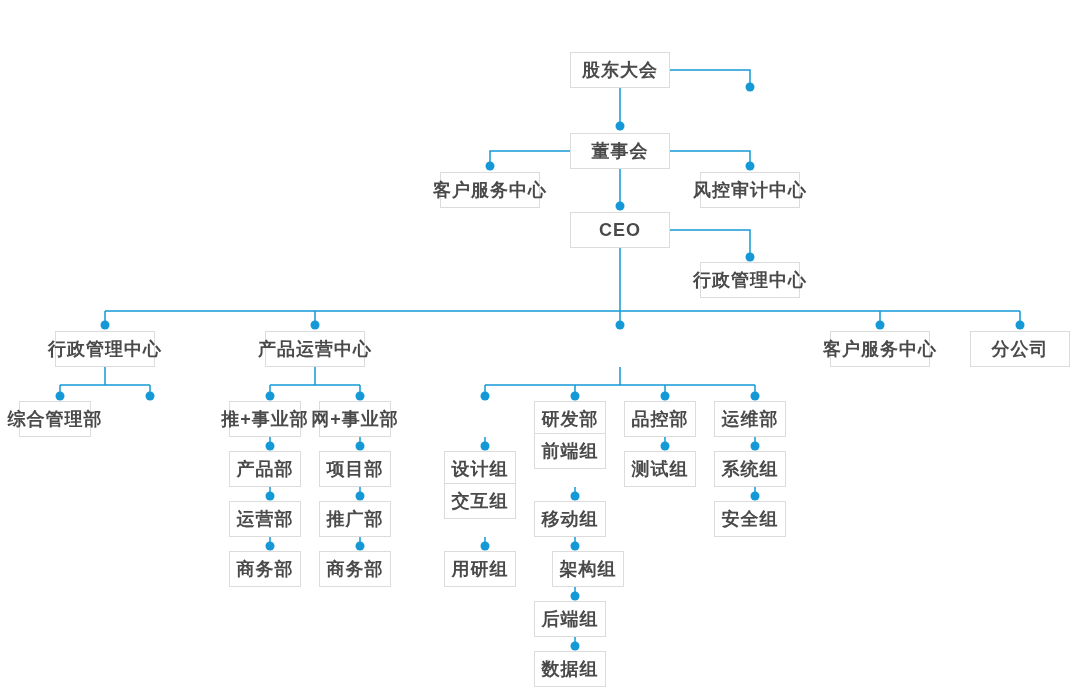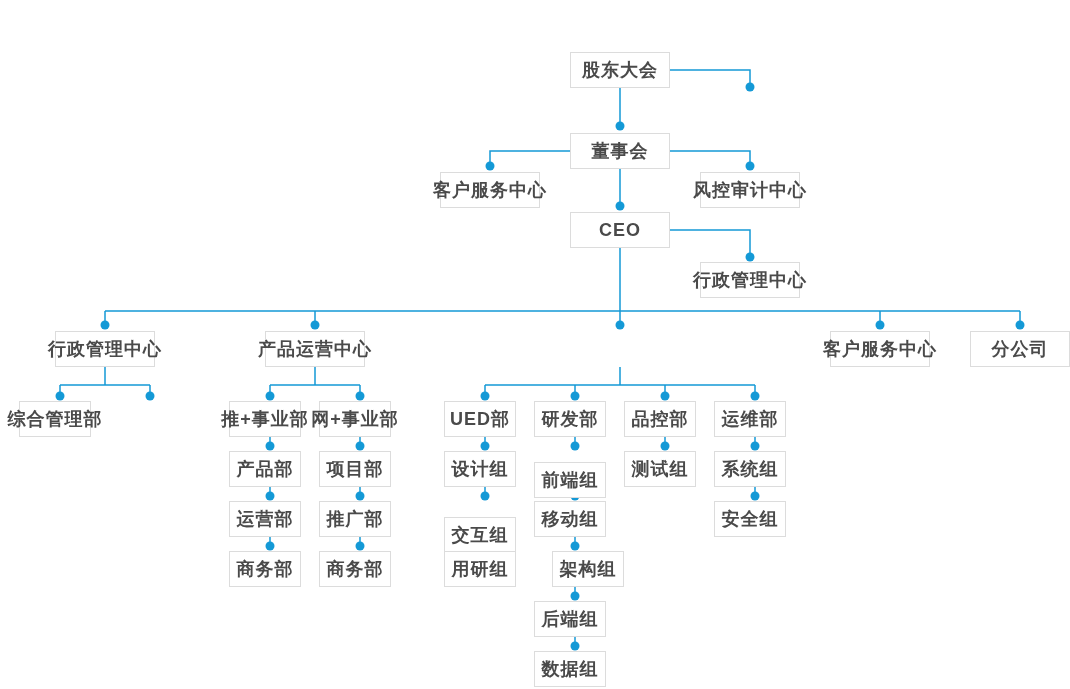--- a/index.html
+++ b/index.html
@@ -104,30 +104,29 @@
 
   <div class="node w82" style="left:229px;top:401px">推+事业部</div>
   <div class="node w82" style="left:319px;top:401px">网+事业部</div>
   <div class="node w82" style="left:319px;top:451px">项目部</div>
   <div class="node w82" style="left:229px;top:451px">产品部</div>
   <div class="node w82" style="left:229px;top:501px">运营部</div>
   <div class="node w82" style="left:319px;top:501px">推广部</div>
   <div class="node w82" style="left:229px;top:551px">商务部</div>
   <div class="node w82" style="left:319px;top:551px">商务部</div>
 
-  <div class="node w82" style="left:444px;top:401px">UED部</div>
   <div class="node w82" style="left:534px;top:401px">研发部</div>
   <div class="node w82" style="left:624px;top:401px">品控部</div>
   <div class="node w82" style="left:714px;top:401px">运维部</div>
 
   <div class="node w82" style="left:444px;top:451px">设计组</div>
-  <div class="node w82" style="left:444px;top:517px">交互组</div>
+  <div class="node w82" style="left:444px;top:483px">交互组</div>
   <div class="node w82" style="left:444px;top:551px">用研组</div>
 
-  <div class="node w82" style="left:534px;top:462px">前端组</div>
+  <div class="node w82" style="left:534px;top:433px">前端组</div>
   <div class="node w82" style="left:534px;top:501px">移动组</div>
   <div class="node w82" style="left:552px;top:551px">架构组</div>
   <div class="node w82" style="left:534px;top:601px">后端组</div>
   <div class="node w82" style="left:534px;top:651px">数据组</div>
 
   <div class="node w82" style="left:624px;top:451px">测试组</div>
 
   <div class="node w82" style="left:714px;top:451px">系统组</div>
   <div class="node w82" style="left:714px;top:501px">安全组</div>
 

